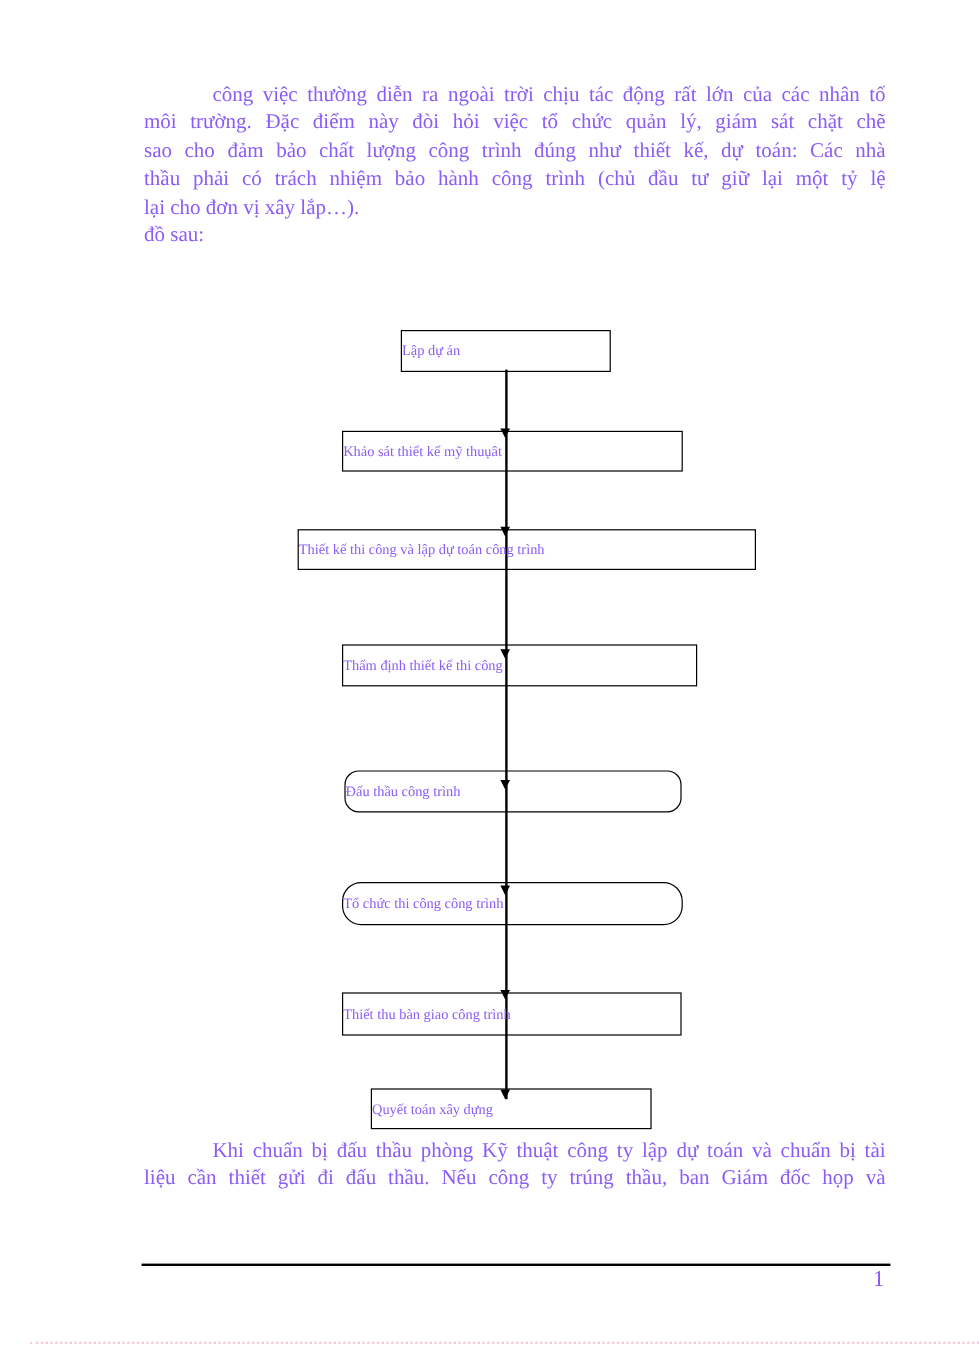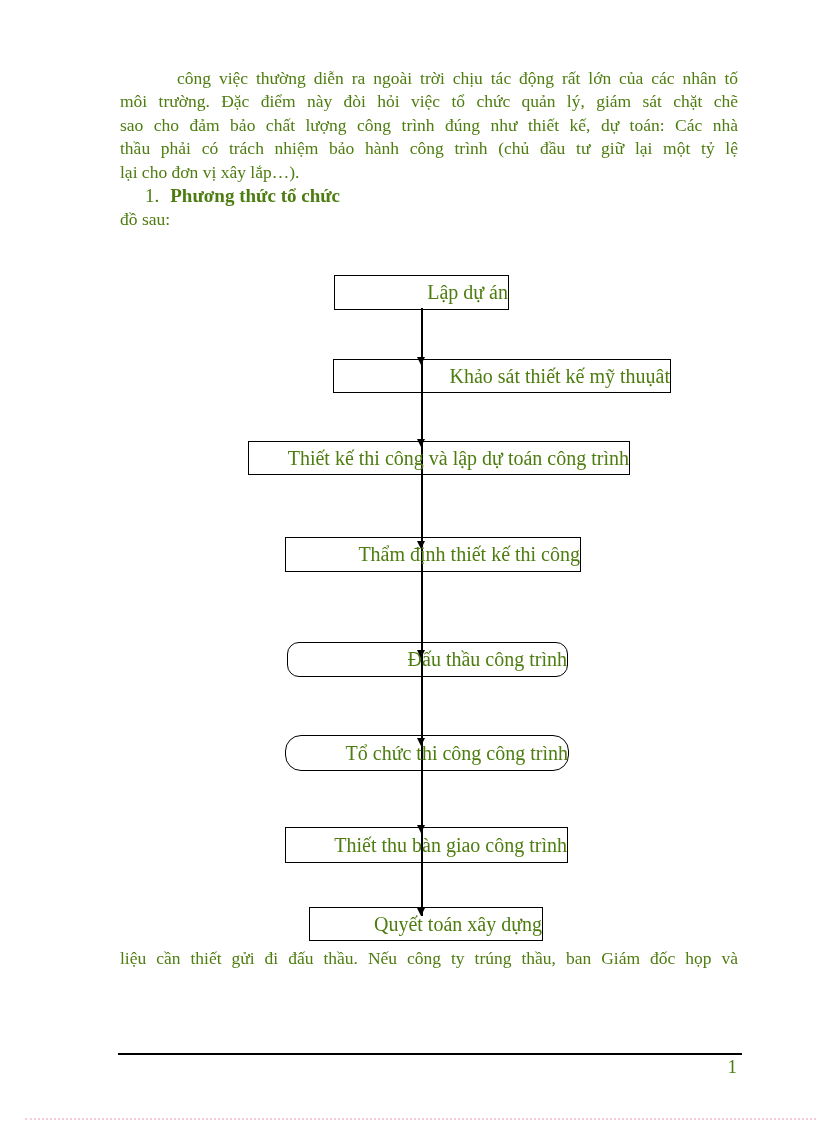--- a/index.html
+++ b/index.html
@@ -3,21 +3,21 @@
 <meta charset="utf-8">
 <style>
   html, body { margin: 0; padding: 0; background: #ffffff; }
   .page {
     position: relative;
     width: 816px;
     height: 1123px;
     background: #ffffff;
     overflow: hidden;
     font-family: "Liberation Serif", "DejaVu Serif", serif;
-    color: #4d7c0f;
+    color: #8b5cf6;
   }
   .textflow {
     position: absolute;
     left: 120px;
     top: 67px;
     width: 618px;
   }
   .ln {
     font-size: 17.5px;
     line-height: 23.4px;
@@ -53,22 +53,22 @@
     width: 2px;
     background: #000000;
     z-index: 0;
   }
   .fbox {
     position: absolute;
     border: 1.5px solid #000000;
     background: transparent;
     display: flex;
     align-items: center;
-    justify-content: flex-end;
-    font-size: 20px;
+    justify-content: flex-start;
+    font-size: 12px;
     z-index: 1;
     box-sizing: border-box;
   }
   .ahead {
     position: absolute;
     left: 417px;
     width: 0;
     height: 0;
     border-left: 4.5px solid transparent;
     border-right: 4.5px solid transparent;
@@ -103,33 +103,30 @@
 
 <div class="page">
 
   <div class="textflow">
     <div class="ln ind-lg">công việc thường diễn ra ngoài trời chịu tác động rất lớn của các nhân tố</div>
     <div class="ln">môi trường. Đặc điểm này đòi hỏi việc tổ chức quản lý, giám sát chặt chẽ</div>
     <div class="ln">sao cho đảm bảo chất lượng công trình đúng như thiết kế, dự toán: Các nhà</div>
     <div class="ln">thầu phải có trách nhiệm bảo hành công trình (chủ đầu tư giữ lại một tỷ lệ</div>
     <div class="ln lastline">lại cho đơn vị xây lắp…).</div>
 
-    <div class="heading">
-      <span class="num">1.</span><span class="htxt">Phương thức tổ chức</span>
-    </div>
 
     <div class="ln lastline">đồ sau:</div>
   </div>
 
   <div class="connector" style="top:308px; height:608px;"></div>
 
   <div class="fbox" style="left:334px; top:275px; width:175px; height:35px;">
     <span>Lập dự án</span>
   </div>
-  <div class="fbox" style="left:285px; top:359px; width:338px; height:34px;margin-left:48px;">
+  <div class="fbox" style="left:285px; top:359px; width:284px; height:34px;">
     <span>Khảo sát thiết kế mỹ thuụât</span>
   </div>
   <div class="fbox" style="left:248px; top:441px; width:382px; height:34px;">
     <span>Thiết kế thi công và lập dự toán công trình</span>
   </div>
   <div class="fbox" style="left:285px; top:537px; width:296px; height:35px;">
     <span>Thẩm định thiết kế thi công</span>
   </div>
   <div class="fbox" style="left:287px; top:642px; width:281px; height:35px;border-radius:12px;">
     <span>Đấu thầu công trình</span>
@@ -146,20 +143,21 @@
 
   <div class="ahead" style="top:357px;"></div>
   <div class="ahead" style="top:439px;"></div>
   <div class="ahead" style="top:541px;"></div>
   <div class="ahead" style="top:650px;"></div>
   <div class="ahead" style="top:738px;"></div>
   <div class="ahead" style="top:825px;"></div>
   <div class="ahead" style="top:908px;"></div>
 
   <div class="para3">
+    <div class="ln ind-lg">Khi chuẩn bị đấu thầu phòng Kỹ thuật công ty lập dự toán và chuẩn bị tài</div>
     <div class="ln">liệu cần thiết gửi đi đấu thầu. Nếu công ty trúng thầu, ban Giám đốc họp và</div>
   </div>
 
   <div class="footer-rule"></div>
   <div class="page-num">1</div>
   <div class="boundary"></div>
 
 </div>
 
 </body></html>

